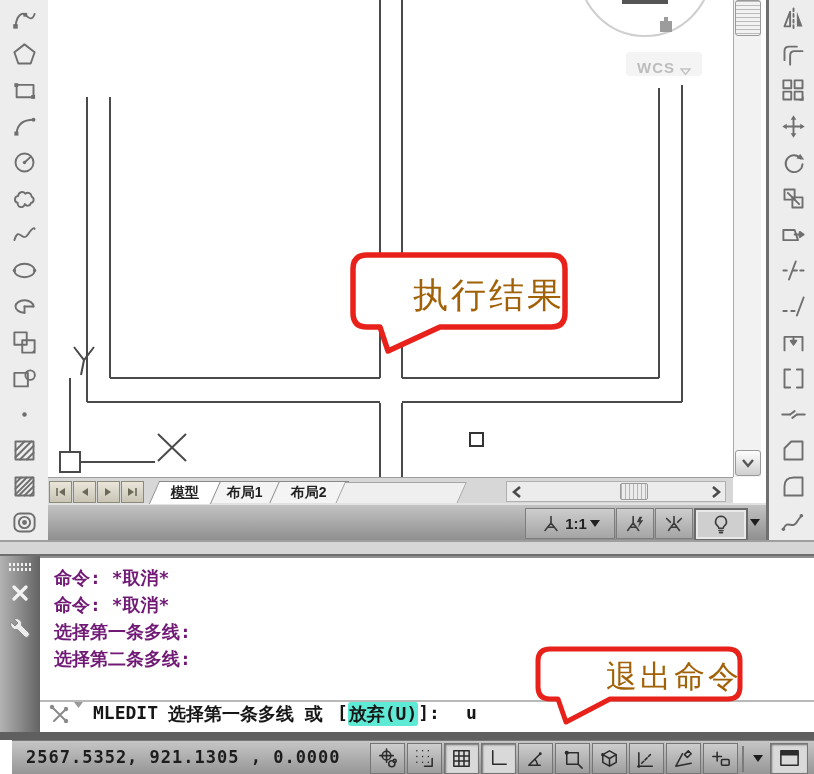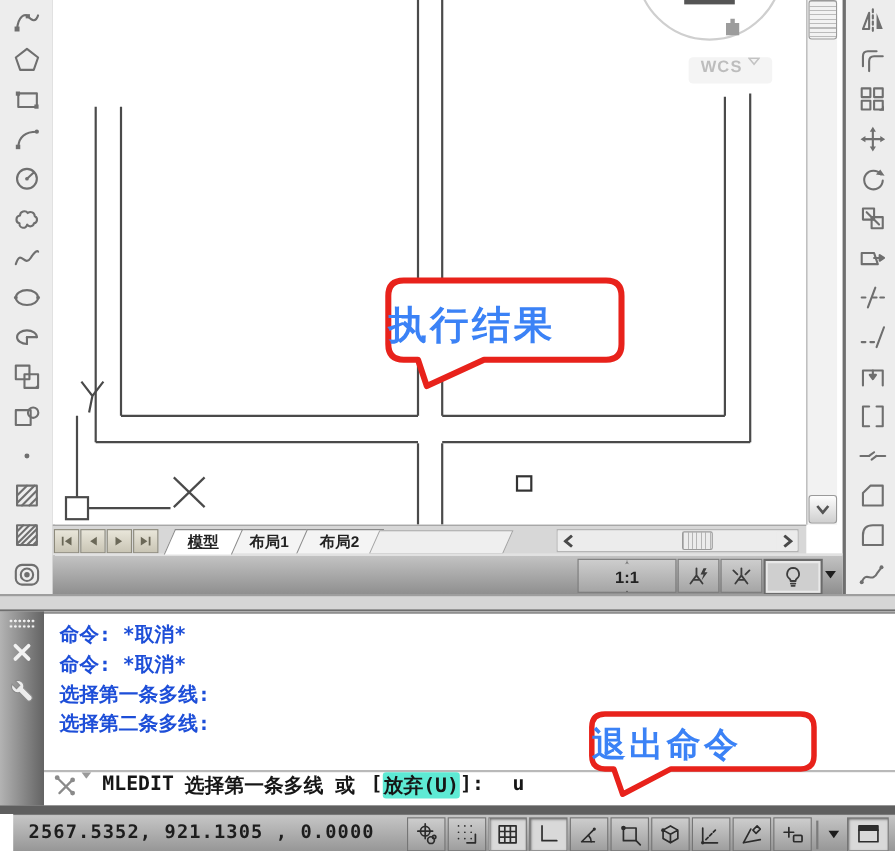--- a/index.html
+++ b/index.html
@@ -10,23 +10,23 @@
             flex-direction:column;align-items:center;}
   #left-toolbar{left:0;border-right:2px solid #8f8f8f;}
   #right-toolbar{left:766px;border-left:3px solid #6f6f6f;}
   .tbtn{width:36px;height:36px;display:flex;align-items:center;justify-content:center;flex:0 0 36px;}
   svg.ic{width:27px;height:27px;}
   svg.ic *{stroke:#6f6f6f;fill:none;stroke-width:1.7;stroke-linecap:round;stroke-linejoin:round;}
   svg.ic .f{fill:#6f6f6f;stroke:none;}
   
   #canvas{position:absolute;left:48px;top:0;width:685px;height:477px;background:#fff;}
   #wcs-pill{position:absolute;left:578px;top:52px;width:76px;height:24px;background:#f4f4f4;
-            border-radius:4px;display:flex;align-items:flex-start;justify-content:center;gap:5px;
+            border-radius:4px;display:flex;align-items:flex-end;justify-content:center;gap:5px;
             color:#bdbdbd;font-weight:bold;font-size:15px;letter-spacing:1px;}
-  .callout-text{position:absolute;font-weight:bold;color:#3b82f6;text-align:left;
+  .callout-text{position:absolute;font-weight:normal;color:#a16207;text-align:right;
                 font-family:"Liberation Serif","DejaVu Serif",serif;}
   
   #v-scrollbar{position:absolute;left:733px;top:0;width:27px;height:477px;background:#f2f2f2;
                border-left:1px solid #aaa;}
   .sb-thumb-v{position:absolute;left:1px;top:0;width:24px;height:34px;background:linear-gradient(to right,#fdfdfd,#d8d8d8);
               border:1px solid #9a9a9a;border-radius:3px;
               background-image:repeating-linear-gradient(to bottom,#bbb 0 1px,transparent 1px 4px);}
   .sb-btn{position:absolute;width:24px;height:24px;background:linear-gradient(#fdfdfd,#cfcfcf);
           border:1px solid #9a9a9a;border-radius:3px;display:flex;align-items:center;justify-content:center;}
   
@@ -45,38 +45,38 @@
   #h-scrollbar{position:absolute;left:458px;top:3px;width:218px;height:19px;background:#ececec;
                border:1px solid #b0b0b0;display:flex;align-items:center;}
   .hsb-btn{width:19px;height:17px;display:flex;align-items:center;justify-content:center;background:#ececec;}
   .hsb-thumb{position:absolute;left:113px;top:1px;width:26px;height:15px;border:1px solid #9a9a9a;border-radius:2px;
              background:linear-gradient(#fbfbfb,#dcdcdc);
              background-image:repeating-linear-gradient(to right,#b5b5b5 0 1px,transparent 1px 4px);}
   
   #anno-bar{position:absolute;left:48px;top:503px;width:718px;height:37px;
             background:linear-gradient(#c3c3c3,#8f8f8f);border-top:2px solid #e2e2e2;box-sizing:border-box;}
   .anno-btn{position:absolute;top:3px;height:29px;background:linear-gradient(#cdcdcd,#a5a5a5);
-            border:1px solid #7d7d7d;display:flex;align-items:center;justify-content:center;gap:3px;flex-direction:column;}
+            border:1px solid #7d7d7d;display:flex;align-items:center;justify-content:center;gap:3px;}
   .anno-btn.pressed{background:#cfcfcf;border:2px solid #6b6b6b;box-shadow:inset 0 0 0 2px #e9e9e9;}
   svg.aic{width:22px;height:22px;}
   svg.aic *{stroke:#3d3d3d;fill:none;stroke-width:1.8;stroke-linecap:round;stroke-linejoin:round;}
   svg.aic .f{fill:#3d3d3d;stroke:none;}
   
   #divider-top{position:absolute;left:0;top:540px;width:814px;height:16px;background:#d6d6d6;
                border-top:2px solid #9e9e9e;border-bottom:2px solid #6e6e6e;box-sizing:border-box;}
   #divider-bottom{position:absolute;left:0;top:732px;width:814px;height:8px;background:#5f5f5f;}
   
   #cmd-grab{position:absolute;left:0;top:556px;width:40px;height:176px;
             background:linear-gradient(to right,#b3b3b3,#636363);display:flex;flex-direction:column;align-items:center;}
   #cmd-grip{width:24px;height:9px;margin-top:6px;
             background-image:radial-gradient(circle 1.3px,#f2f2f2 1.2px,transparent 1.3px);
             background-size:4px 5px;}
   #cmd-history{position:absolute;left:40px;top:556px;width:774px;height:144px;background:#ffffff;
                border-top:2px solid #8f8f8f;box-sizing:border-box;padding:6px 0 0 14px;}
-  .cmd-line{height:27px;line-height:27px;font-size:18px;font-weight:bold;color:#1d4ed8;
+  .cmd-line{height:27px;line-height:27px;font-size:18px;font-weight:bold;color:#701a75;
             font-family:"DejaVu Sans Mono","Liberation Mono",monospace;}
   #cmd-input{position:absolute;left:40px;top:700px;width:774px;height:32px;background:#ffffff;
              border-top:2px solid #b9b9b9;box-sizing:border-box;display:flex;align-items:flex-start;
              font-family:"DejaVu Sans Mono","Liberation Mono",monospace;font-size:18px;font-weight:bold;color:#161616;}
   #cmd-input .opt{background:#5eead4;border-radius:3px;padding:0 1px;}
   
   #status-bar{position:absolute;left:12px;top:740px;width:814px;height:34px;
               background:linear-gradient(#c6c6c6,#969696);border-top:1px solid #787878;box-sizing:border-box;}
   #coords{position:absolute;left:14px;top:6px;font-family:"DejaVu Sans Mono","Liberation Mono",monospace;
           font-size:17px;font-weight:bold;color:#1d1d1d;letter-spacing:1px;}

